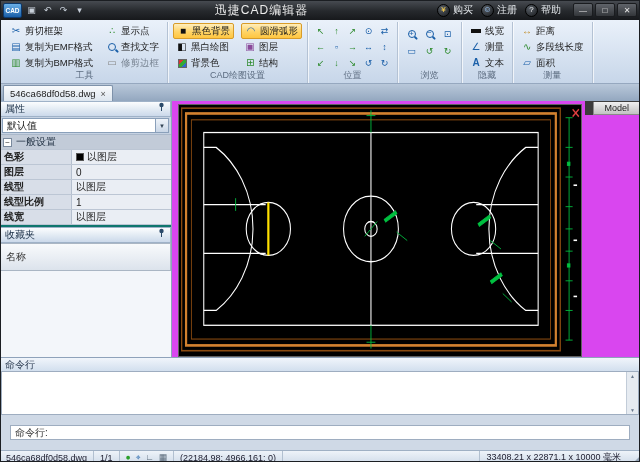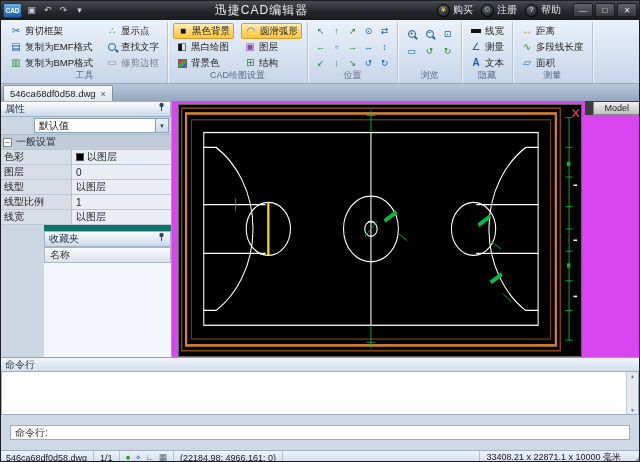--- a/index.html
+++ b/index.html
@@ -48,32 +48,32 @@
 
   
   .doctabs { height:17px; background:linear-gradient(#b9c8da,#93a7bf); display:flex; align-items:flex-end; padding:0 3px; flex:0 0 auto; }
   .doctab { height:16px; background:linear-gradient(#f8fafc,#dde6ef); border:1px solid #7e92aa; border-bottom:none; border-radius:2px 2px 0 0; display:flex; align-items:center; gap:5px; padding:0 6px; font-size:9.5px; color:#222; }
   .doctab .x { color:#555; font-size:9px; }
 
   
   .main { flex:0 0 256px; display:flex; overflow:hidden; }
   .leftpanel { width:172px; flex:0 0 172px; background:#cdd7e4; border-right:1px solid #8ea2ba; display:flex; flex-direction:column; }
   .panel-hdr { height:16px; background:linear-gradient(#fbfdfe,#cbd9ea); border:1px solid #9fb2c8; display:flex; align-items:flex-start; justify-content:space-between; padding:0 4px; color:#23374e; flex:0 0 auto; }
-  .preset-row { height:17px; padding:1px 2px; background:#c6d2e2; display:flex; flex:0 0 auto;margin-left:32px; }
+  .preset-row { height:17px; padding:1px 2px; background:#c6d2e2; display:flex; flex:0 0 auto; }
   .preset-box { flex:1; background:#fff; border:1px solid #8aa0ba; display:flex; align-items:center; justify-content:space-between; padding:0 0 0 4px; }
   .dd-btn { width:13px; height:100%; background:linear-gradient(#eef3f9,#c9d6e6); border-left:1px solid #8aa0ba; font-size:6px; color:#345; display:flex; align-items:center; justify-content:center; }
   .propgrid { border-top:1px solid #aab8ca; flex:0 0 auto; }
   .prow { display:flex; height:15px; border-bottom:1px solid #bcc6d4; }
-  .prow .k { width:72px; background:#d8dee8; border-right:1px solid #b4bfce; display:flex; align-items:center; padding:0 4px; color:#222; }
+  .prow .k { width:72px; background:#d8dee8; border-right:1px solid #b4bfce; display:flex; align-items:center; padding:0 4px; color:#222;font-weight:bold; }
   .prow .v { flex:1; background:#eaeef4; display:flex; align-items:center; gap:3px; padding:0 4px; color:#222; }
   .prow.section { background:#c2cbd8; align-items:center; padding:0 3px; color:#1c2c3e; }
   .collapse-box { width:9px; height:9px; background:#fff; border:1px solid #7a8a9e; font-size:8px; line-height:7px; text-align:center; margin-right:4px; color:#333; }
   .swatch { width:8px; height:8px; background:#000; border:1px solid #555; flex:0 0 auto; }
-  .fav { flex:1; display:flex; flex-direction:column; border-top:6px solid #0f766e; min-height:0;margin-left:44px; }
-  .colrow { display:flex; height:16px; flex:0 0 auto;border-radius:7px; }
+  .fav { flex:1; display:flex; flex-direction:column; border-top:2px solid #0f766e; min-height:0; }
+  .colrow { display:flex; height:28px; flex:0 0 auto;border-radius:7px; }
   .colcell { background:linear-gradient(#f8fafc,#dce3ec); border:1px solid #aab6c4; border-left-width:0; display:flex; align-items:center; padding:0 5px; color:#333; }
   .colcell:first-child { border-left-width:1px; width:80px; }
   .colcell:last-child { flex:1; }
   .favbody { flex:1; background:#f3f6fa; }
 
   
   .canvas { flex:1; background:#d946ef; display:flex; flex-direction:row; min-width:0; }
   .draw-wrap { flex:1; margin:3px 3px 0 6px; background:#000; border:1px solid #616161; position:relative; min-height:0; }
   .draw-wrap svg { position:absolute; inset:0; width:100%; height:100%; }
   .model-row { height:14px; flex:0 0 auto; display:flex; align-items:center; padding-left:8px; background:#3c3c3c; }

